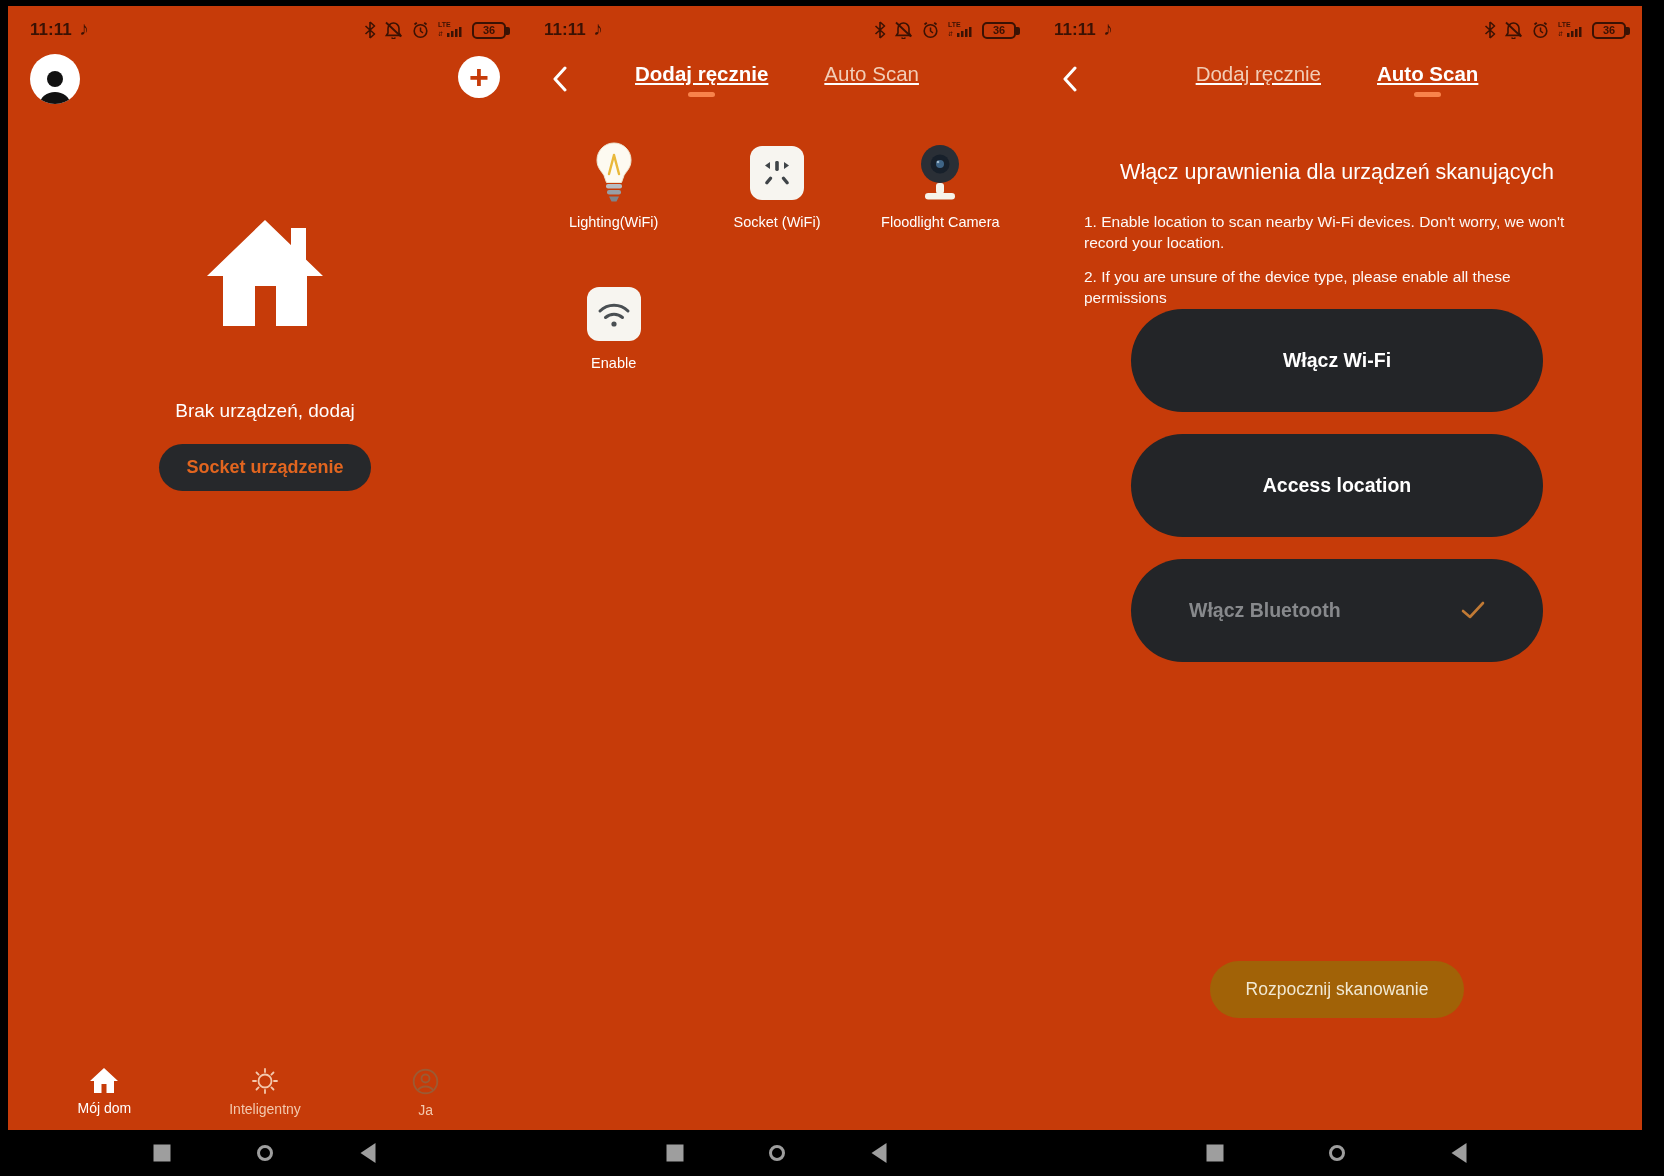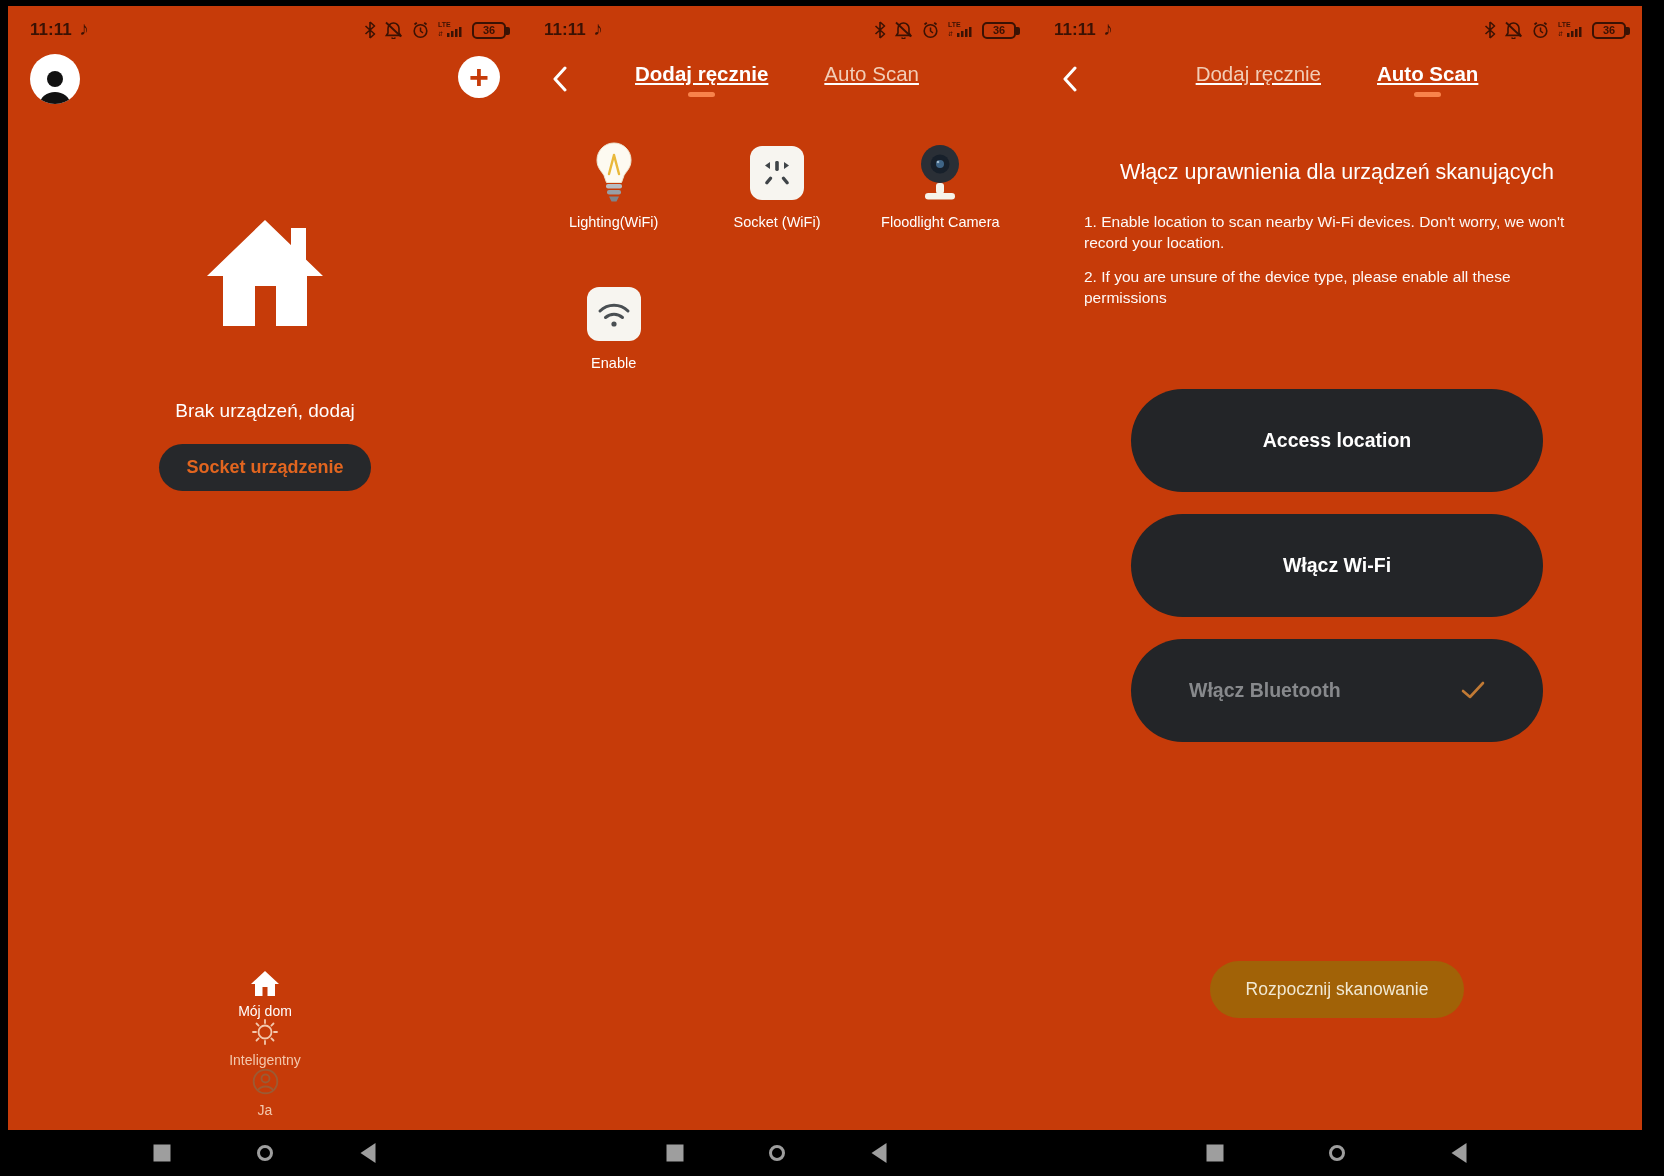--- a/index.html
+++ b/index.html
@@ -40,21 +40,21 @@
                  padding:12px 22px 0 22px; }
   .avatar { width:50px; height:50px; background:#fff; border-radius:50%;
             display:flex; align-items:flex-end; justify-content:center; overflow:hidden; }
   .add-btn { width:42px; height:42px; background:#fff; border-radius:50%;
              color:#c63b09; font-size:34px; font-weight:700; display:flex;
              align-items:center; justify-content:center; line-height:0; margin-top:2px; }
   .home-center { display:flex; flex-direction:column; align-items:center; margin-top:116px; }
   .empty-text { margin-top:74px; font-size:19px; color:#fff; }
   .add-device-btn { margin-top:22px; background:#26282b; color:#e2651f; font-weight:700;
                     font-size:18px; padding:13px 27px; border-radius:26px; }
-  .tabbar { margin-top:auto; display:flex; padding:0 16px 12px;flex-direction:column; }
+  .tabbar { margin-top:auto; display:flex; padding:0 16px 12px; }
   .tabbar-item { flex:1; display:flex; flex-direction:column; align-items:center; gap:7px; font-size:14px; }
   .tabbar-item .lbl-active { color:#ffffff; }
   .tabbar-item .lbl-dim { color:#f3c8ad; }
 
   
   .page-header { position:relative; height:52px; margin-top:16px; flex:0 0 auto; }
   .back { position:absolute; left:30px; top:8px; }
   .tabs { display:flex; justify-content:center; gap:56px; padding-top:4px;text-decoration:underline; }
   .tabitem { font-size:20.5px; text-align:center; }
   .tab-inactive { color:#f2cdb6; font-weight:400; }
@@ -358,26 +358,26 @@
         </div>
       </div>
 
       <div class="scan-heading">Włącz uprawnienia dla urządzeń skanujących</div>
 
       <div class="steps">
         <div class="step">1. Enable location to scan nearby Wi-Fi devices. Don't worry, we won't record your location.</div>
         <div class="step">2. If you are unsure of the device type, please enable all these permissions</div>
       </div>
 
+      <div class="pill">
+        <span>Włącz Wi-Fi</span>
+      </div>
+
       <div class="pill pill-first">
         <span>Access location</span>
-      </div>
-
-      <div class="pill">
-        <span>Włącz Wi-Fi</span>
       </div>
 
       <div class="pill bt">
         <span class="bt-label">Włącz Bluetooth</span>
         <svg width="24" height="18" viewBox="0 0 24 18">
             <polyline points="2,10 9,16 22,2" fill="none" stroke="#c17a35" stroke-width="2.6" stroke-linecap="round" stroke-linejoin="round"></polyline>
           </svg>
       </div>
 
       <div class="scan-btn">Rozpocznij skanowanie</div>

